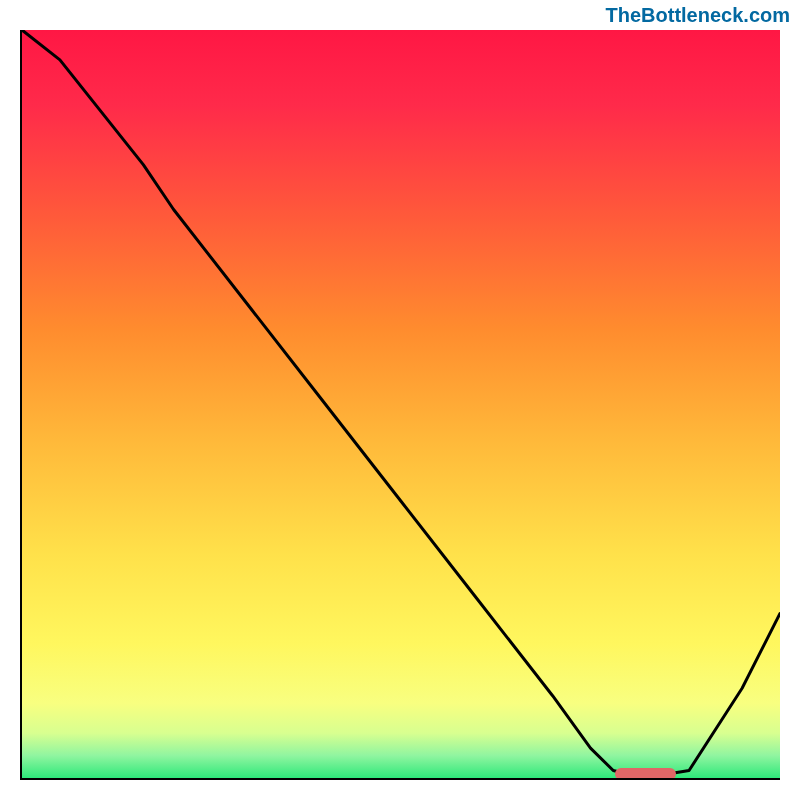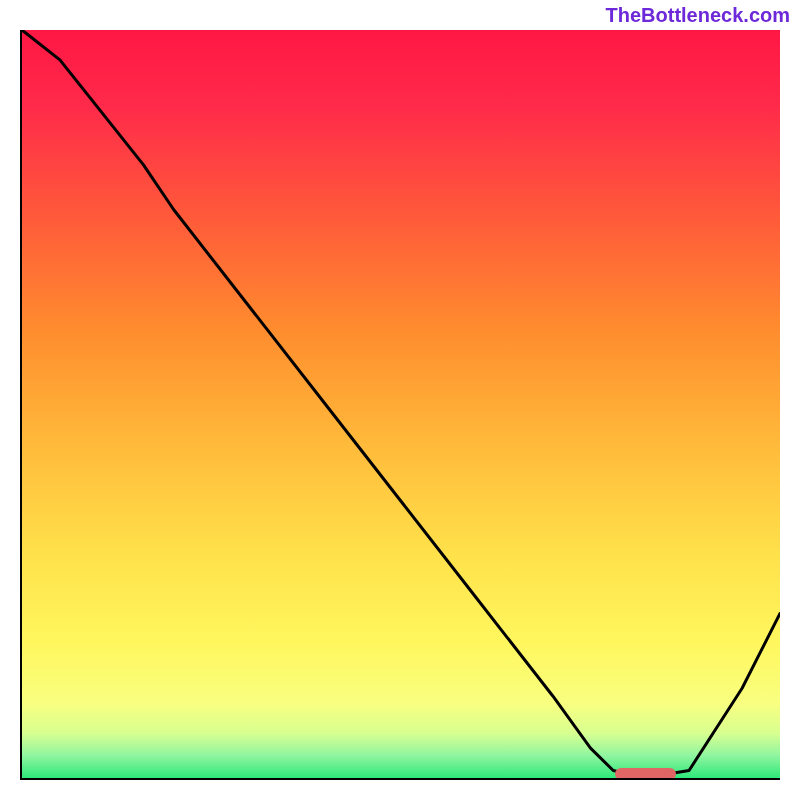--- a/index.html
+++ b/index.html
@@ -9,21 +9,21 @@
     background: #ffffff;
     font-family: Arial, sans-serif;
     position: relative;
   }
   .attribution {
     position: absolute;
     top: 4px;
     right: 10px;
     font-size: 20px;
     font-weight: bold;
-    color: #6d28d9;
+    color: #0369a1;
     z-index: 10;
   }
   .chart-area {
     position: absolute;
     left: 20px;
     top: 30px;
     width: 760px;
     height: 750px;
     border: 2px solid #000000;
     border-top: none;

